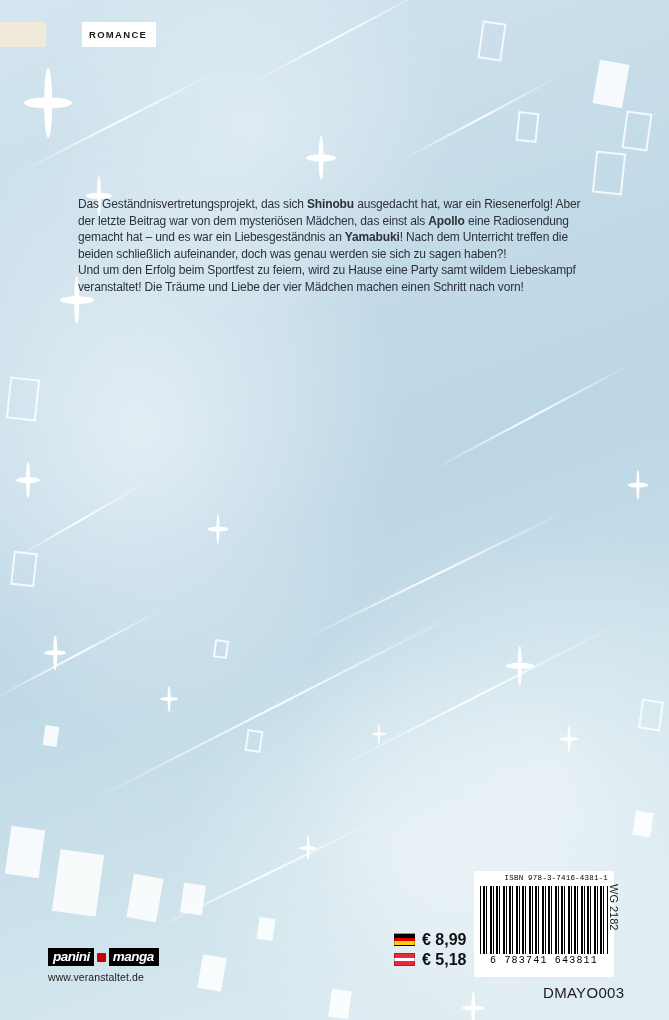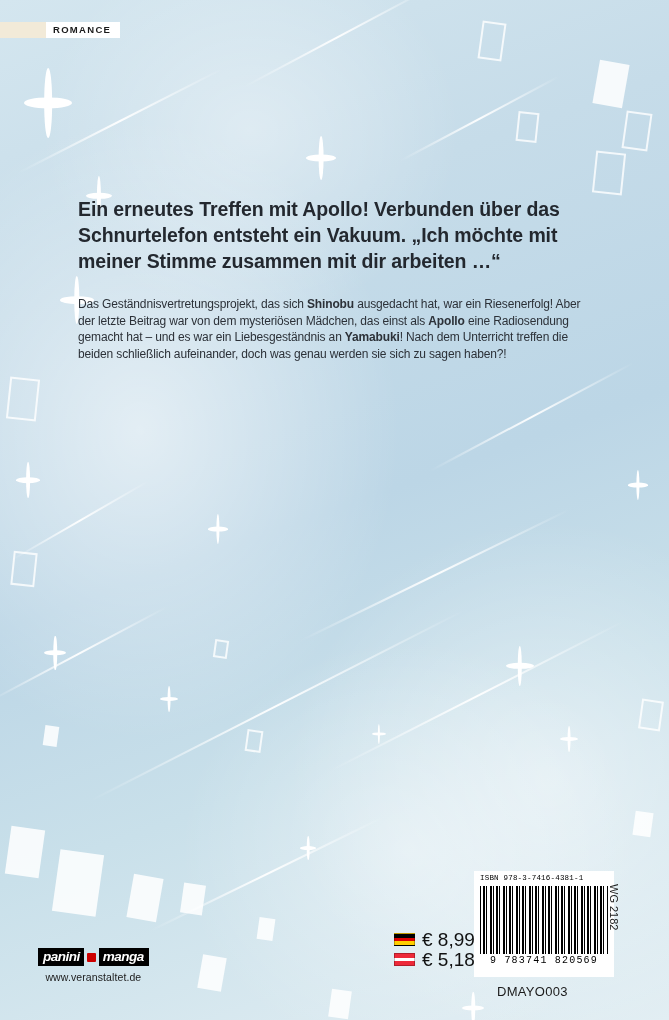--- a/index.html
+++ b/index.html
@@ -84,22 +84,23 @@
     border-radius: 50%;
   }
 
   
   .genre-tab {
     position: absolute;
     left: 0;
     top: 22px;
     display: flex;
     align-items: stretch;
-    height: 16px;
+    height: 25px;
     z-index: 6;
+    gap: 36px;
   }
   .genre-tab .cream {
     width: 46px;
     background: #f2ead8;
   }
   .genre-tab .label {
     background: #ffffff;
     color: #1a1a1a;
     font-size: 9.5px;
     font-weight: bold;
@@ -151,21 +152,21 @@
     background: #ffffff;
     z-index: 7;
     box-sizing: border-box;
     padding: 4px 6px 3px 6px;
   }
   .isbn-text {
     font-family: "Liberation Mono", monospace;
     font-size: 7.5px;
     letter-spacing: 0.2px;
     color: #000;
-    text-align: left;
+    text-align: right;
     line-height: 1;
     margin-bottom: 3px;
   }
   .bars {
     height: 68px;
     width: 100%;
     background-image: repeating-linear-gradient(
       to right,
       #000 0px, #000 1px, #fff 1px, #fff 3px,
       #000 3px, #000 5px, #fff 5px, #fff 6px,
@@ -188,24 +189,24 @@
     font-family: "Liberation Sans", sans-serif;
     font-size: 11px;
     color: #1b1b1b;
     transform: rotate(90deg);
     transform-origin: left top;
     white-space: nowrap;
     z-index: 7;
   }
   .dmay-code {
     position: absolute;
-    left: 497px;
+    left: 543px;
     top: 984px;
     font-family: "Liberation Sans", sans-serif;
-    font-size: 13px;
+    font-size: 15px;
     color: #1b1b1b;
     letter-spacing: 0.3px;
     z-index: 7;
   }
 
   .prices {
     position: absolute;
     left: 394px;
     top: 931px;
     z-index: 7;
@@ -223,32 +224,31 @@
     border: 0.5px solid rgba(0,0,0,0.25);
     box-sizing: border-box;
   }
   .flag-de {
     background: linear-gradient(to bottom, #000 0 33.3%, #dd0000 33.3% 66.6%, #ffce00 66.6% 100%);
   }
   .flag-at {
     background: linear-gradient(to bottom, #ed2939 0 33.3%, #ffffff 33.3% 66.6%, #ed2939 66.6% 100%);
   }
   .price-val {
-    font-size: 19px;
-    font-weight: normal;
+    font-size: 16px;
+    font-weight: bold;
     color: #111;
     line-height: 1;
   }
 
   .publisher {
     position: absolute;
-    left: 38px;
+    left: 48px;
     top: 948px;
     z-index: 7;
-    text-align: center;
   }
   .pub-logo {
     display: flex;
     align-items: center;
     height: 18px;
   }
   .pub-panini {
     background: #000;
     color: #fff;
     font-size: 13.5px;
@@ -337,22 +337,22 @@
   <div class="sparkle" style="left:372px; top:724px; width:14px; height:20px;"></div>
   <div class="sparkle" style="left:628px; top:470px; width:20px; height:30px;"></div>
   <div class="sparkle" style="left:300px; top:836px; width:16px; height:24px;"></div>
 
   <div class="genre-tab">
     <div class="cream"></div>
     <div class="label">ROMANCE</div>
   </div>
 
   <div class="copy">
-    <p class="lede">Ein erneutes Treffen mit Apollo! Verbunden über das Schnurtelefon entsteht ein Vakuum. „Ich möchte mit meiner Stimme zusammen mit dir arbeiten …“</p>
     <p class="body-p">Das Geständnisvertretungsprojekt, das sich <b>Shinobu</b> ausgedacht hat, war ein Riesenerfolg! Aber der letzte Beitrag war von dem mysteriösen Mädchen, das einst als <b>Apollo</b> eine Radiosendung gemacht hat – und es war ein Liebesgeständnis an <b>Yamabuki</b>! Nach dem Unterricht treffen die beiden schließlich aufeinander, doch was genau werden sie sich zu sagen haben?!</p>
+    <p class="body-p">Und um den Erfolg beim Sportfest zu feiern, wird zu Hause eine Party samt wildem Liebeskampf veranstaltet! Die Träume und Liebe der vier Mädchen machen einen Schritt nach vorn!</p>
   </div>
 
   <div class="publisher">
     <div class="pub-logo">
       <span class="pub-panini">panini</span>
       <span class="pub-dot"></span>
       <span class="pub-manga">manga</span>
     </div>
     <div class="pub-url">www.veranstaltet.de</div>
   </div>
@@ -364,18 +364,18 @@
     </div>
     <div class="price-row">
       <span class="flag flag-at"></span>
       <span class="price-val">€ 5,18</span>
     </div>
   </div>
 
   <div class="barcode-box">
     <div class="isbn-text">ISBN 978-3-7416-4381-1</div>
     <div class="bars"></div>
-    <div class="isbn-digits">9 783741 820569</div>
+    <div class="isbn-digits">6 783741 643811</div>
   </div>
   <div class="wg-code">WG 2182</div>
   <div class="dmay-code">DMAYO003</div>
 
 </div>
 
 </body></html>

